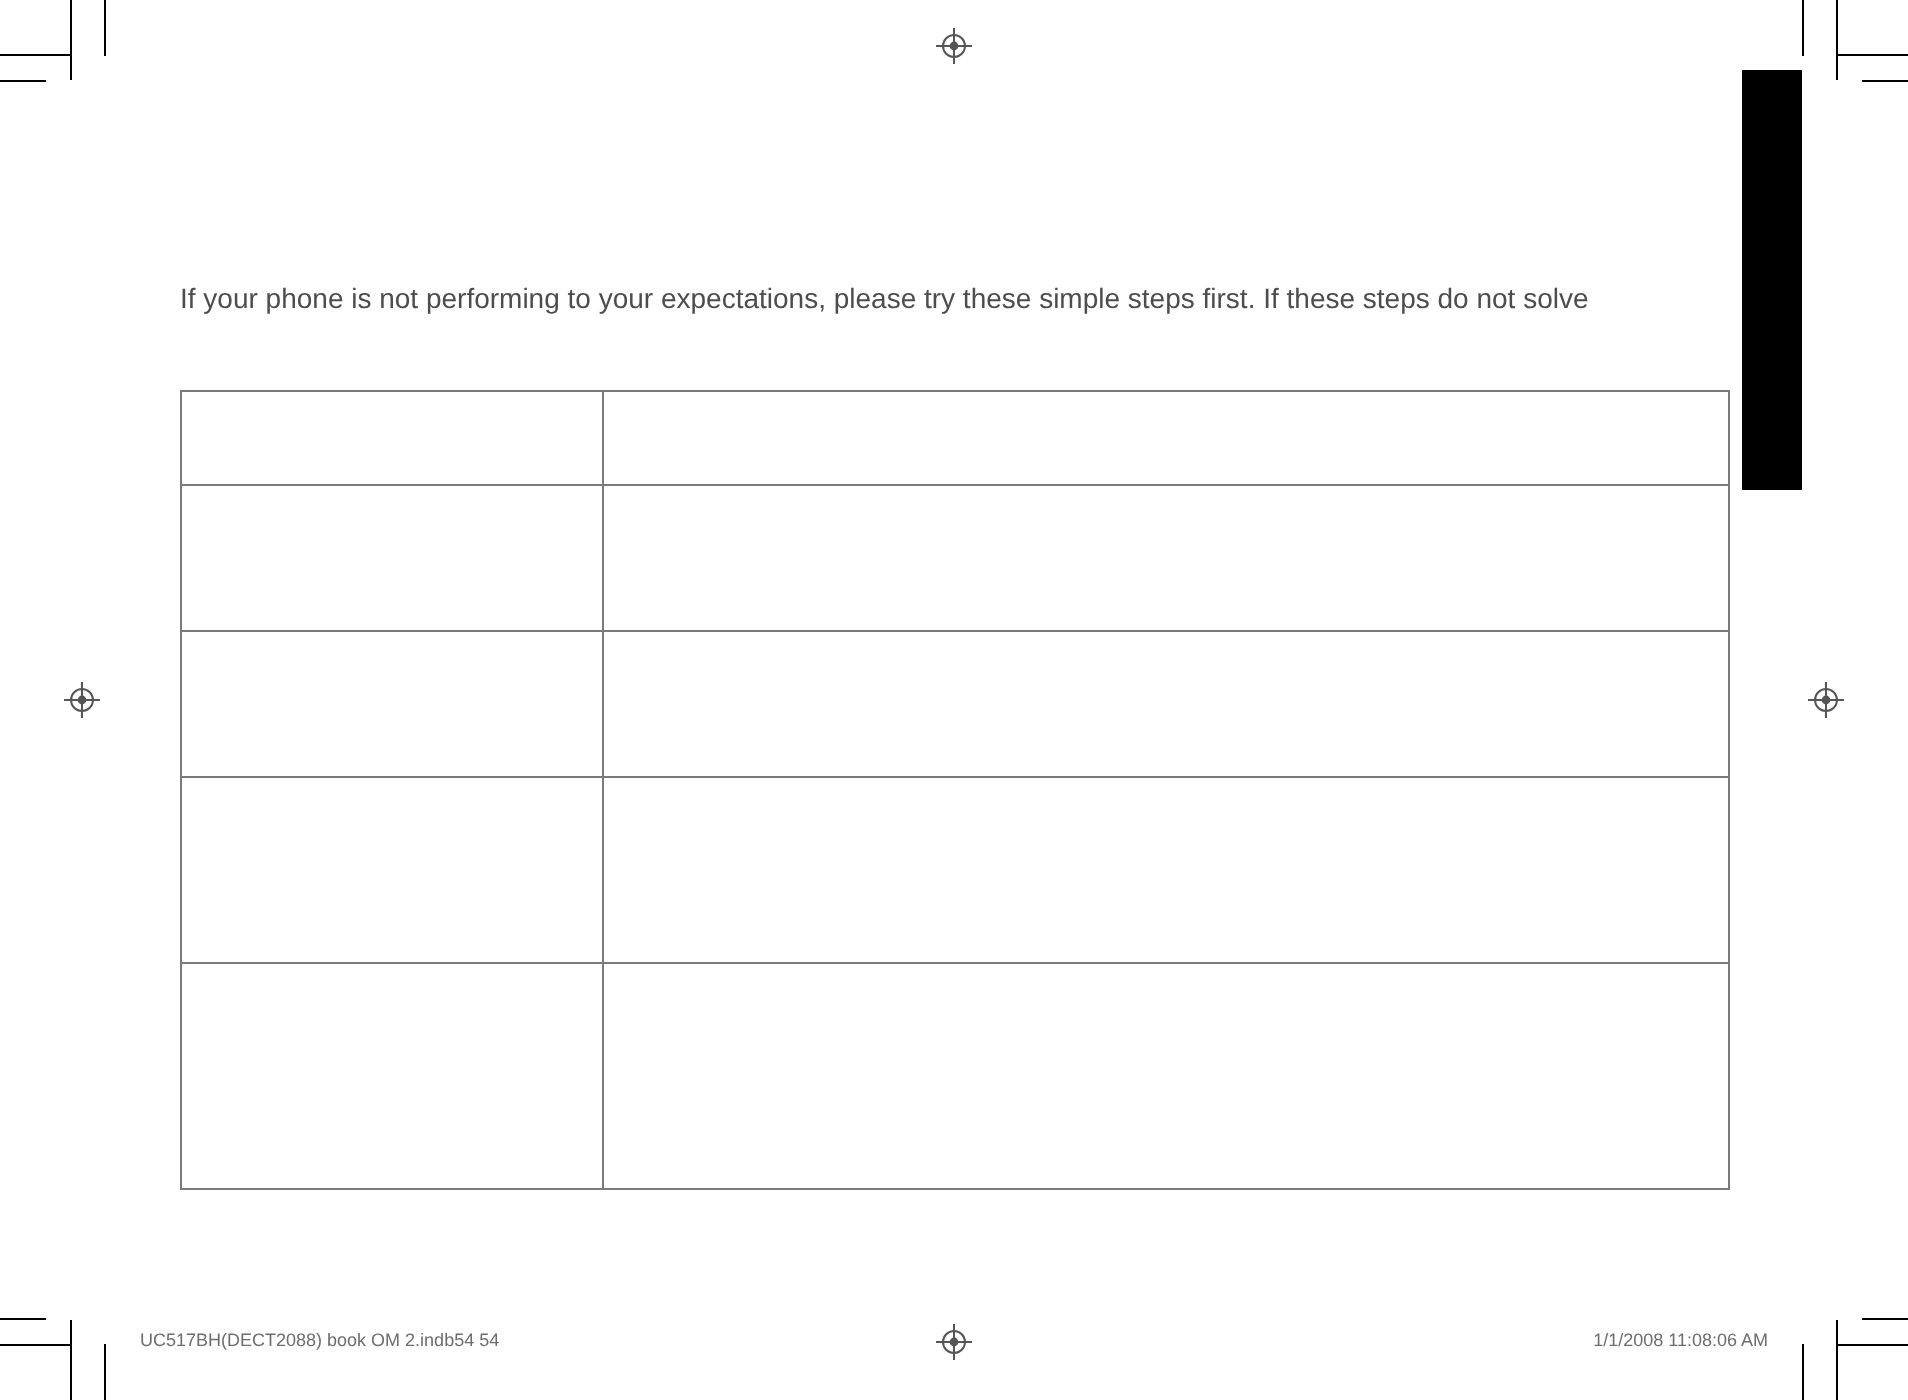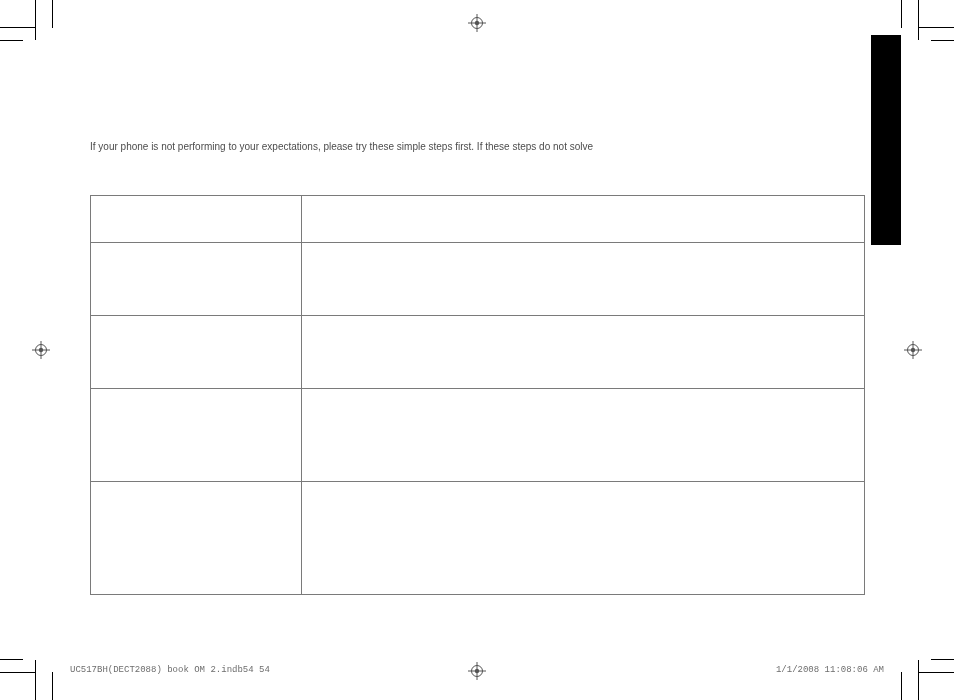--- a/index.html
+++ b/index.html
@@ -70,21 +70,21 @@
       height: 210px;
       background: #000;
     }
 
     
     .intro {
       position: absolute;
       top: 140px;
       left: 90px;
       right: 90px;
-      font-size: 10px;
+      font-size: 14px;
       color: #4d4d4d;
       line-height: 1.3;
     }
 
     
     .tbl {
       position: absolute;
       top: 195px;
       left: 90px;
       width: 775px;
@@ -104,21 +104,21 @@
     
     .footer {
       position: absolute;
       bottom: 25px;
       left: 70px;
       right: 70px;
       display: flex;
       justify-content: space-between;
       font-size: 9px;
       color: #6d6d6d;
-      font-family: Liberation Mono, monospace;
+      font-family: Liberation Sans, sans-serif;
     }
     .footer .center-space { flex: 1; }
   </style>
 </head>
 <body>
 
 <div class="crop-mark tl">
   <span class="v1"></span>
     <span class="v2"></span>
     <span class="h1"></span>

